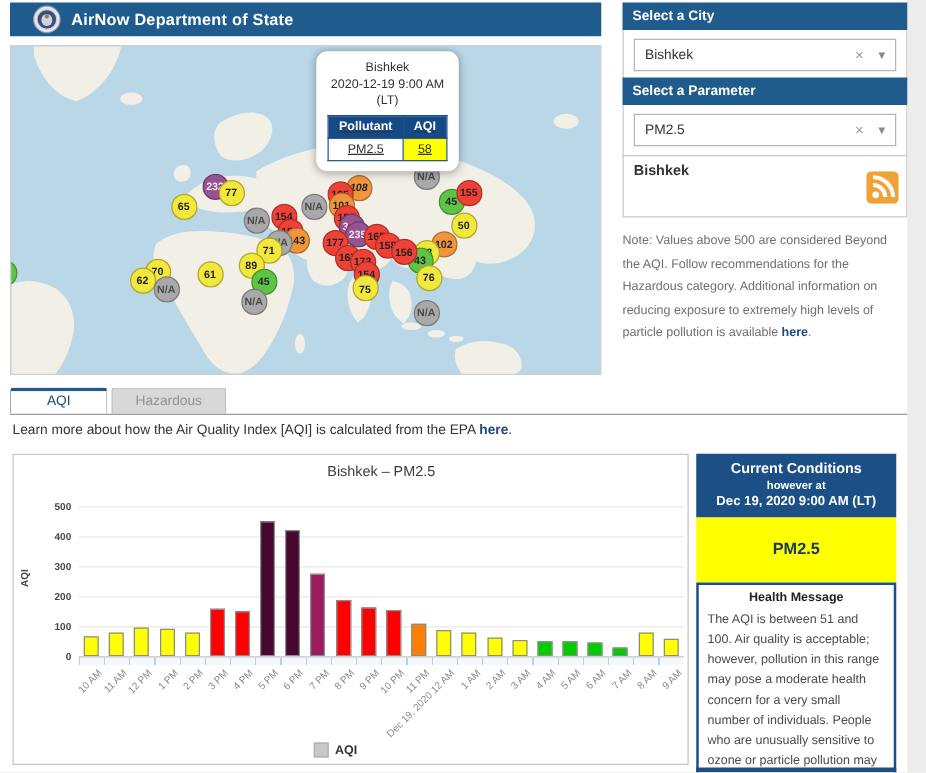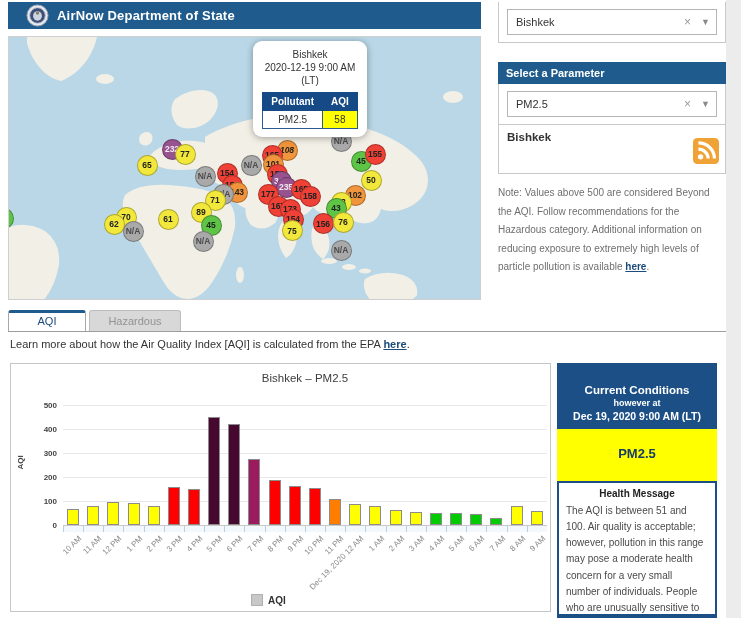--- a/index.html
+++ b/index.html
@@ -33,21 +33,21 @@
   .marker.na { color:#4a4a4a; }
   .marker.hazardous, .marker.very_unhealthy { color:#f4e9f2; }
 
   
   .popup {
     position:absolute; left:244px; top:4px; width:106px;
     background:#fff; border-radius:9px; box-shadow:0 1px 7px rgba(0,0,0,.35);
     padding:7px 4px 6px; text-align:center; font-size:10px; color:#333; z-index:40;
   }
   .popup .line { line-height:1.3; }
-  .popup table { border-collapse:collapse; margin:5px auto 2px; }
+  .popup table { border-collapse:collapse; margin:5px auto 2px;text-decoration:underline; }
   .popup th { background:#164a86; color:#fff; font-size:10px; padding:3px 8px; border:1px solid #164a86; }
   .popup td { border:1px solid #2a5a8f; font-size:10px; padding:3px 8px; background:#fff; }
   .popup td.aqi-cell { background:#ffff00; }
 
   
   .panel { position:absolute; left:498px; width:228px; box-sizing:border-box; }
   .panel-header { background:#1f5c8d; color:#fff; font-size:11px; font-weight:600; padding:5px 8px; }
   .panel-body { border:1px solid #c9c9c9; border-top:none; padding:7px 8px; background:#fff; }
   .select-control {
     border:1px solid #b5b5b5; background:#fff; height:24px; display:flex; align-items:center;
@@ -58,21 +58,21 @@
   .select-control .caret { color:#8a8a8a; font-size:9px; }
 
   .feed-box {
     position:absolute; left:498px; top:124px; width:228px; height:50px;
     border:1px solid #c9c9c9; background:#fff; box-sizing:border-box; padding:6px 8px;
   }
   .feed-box .label { font-size:11.5px; font-weight:bold; color:#333; }
   .feed-box .rss { position:absolute; right:6px; bottom:5px; cursor:pointer; }
 
   .note { position:absolute; left:498px; top:184px; width:224px; font-size:10px; color:#6f6f6f; line-height:1.85; }
-  .note a, .learn a { color:#1c4a7a; font-weight:bold; text-decoration:underline; cursor:pointer; }
+  .note a, .learn a { color:#1c4a7a; font-weight:bold; cursor:pointer; }
 
   
   .tabs { position:absolute; left:8px; top:310px; height:22px; display:flex; gap:3px; }
   .tab {
     height:21px; line-height:20px; text-align:center; font-size:11px; cursor:pointer;
     background:#d8d8d8; color:#939393; border:1px solid #bdbdbd; border-bottom:none;
     border-radius:3px 3px 0 0; box-sizing:border-box;
   }
   .tab.active { background:#fff; color:#1c4a7a; border:1px solid #a8a8a8; border-top:3px solid #1f5c8d; border-bottom:none; line-height:17px; }
   .tab-divider { position:absolute; left:8px; top:331px; width:718px; height:1px; background:#9d9d9d; }
@@ -99,21 +99,21 @@
   .xlabel {
     position:absolute; width:78px; text-align:right; font-size:8px; color:#8a8a8a;
     transform:rotate(-45deg); transform-origin:right top; white-space:nowrap;
   }
   .legend { position:absolute; left:240px; top:230px; display:flex; align-items:center; gap:5px; cursor:pointer; }
   .legend .swatch { width:10px; height:10px; background:#c8c8c8; border:1px solid #b0b0b0; }
   .legend .lab { font-size:10px; font-weight:bold; color:#333; }
 
   
   #cc-panel { position:absolute; left:557px; top:363px; width:160px; height:249px; box-sizing:border-box; }
-  .cc-header { background:#1b4f85; color:#fff; text-align:center; padding:21px 4px 7px; }
+  .cc-header { background:#1b4f85; color:#fff; text-align:center; padding:6px 4px 7px; }
   .cc-header .t1 { font-size:11.5px; font-weight:bold; }
   .cc-header .t2 { font-size:9px; font-weight:bold; margin-top:2px; }
   .cc-header .t3 { font-size:10.5px; font-weight:bold; margin-top:2px; }
   .cc-yellow { background:#ffff00; color:#173a66; text-align:center; padding:15px 4px 16px; }
   .cc-yellow div { font-size:13px; font-weight:bold; line-height:1.6; }
   .cc-health { border:2px solid #1b4f85; background:#fff; padding:5px 7px 8px; }
   .cc-health .ht { text-align:center; font-size:10px; font-weight:bold; color:#222; margin-bottom:4px; }
   .cc-health .hb { font-size:10px; color:#4a4a4a; line-height:1.62; }
   .cc-strip { position:absolute; left:557px; top:614px; width:160px; height:4px; background:#1b4f85; }
 
@@ -197,21 +197,21 @@
           <div class="marker unhealthy" style="left: 281.5px; top: 141.5px; background: rgb(239, 65, 54);">165</div>
           <div class="marker unhealthy" style="left: 290.5px; top: 148.5px; background: rgb(239, 65, 54);">158</div>
           <div class="marker unhealthy" style="left: 258.5px; top: 158.5px; background: rgb(239, 65, 54);">167</div>
           <div class="marker unhealthy" style="left: 270.5px; top: 161.5px; background: rgb(239, 65, 54);">173</div>
           <div class="marker unhealthy" style="left: 273.5px; top: 171.5px; background: rgb(239, 65, 54);">154</div>
           <div class="marker moderate" style="left: 272.5px; top: 183px; background: rgb(242, 232, 60);">75</div>
           <div class="marker moderate" style="left: 351.5px; top: 132.5px; background: rgb(242, 232, 60);">50</div>
           <div class="marker usg" style="left: 335.5px; top: 147.5px; background: rgb(240, 149, 60);">102</div>
           <div class="marker moderate" style="left: 321.5px; top: 154.5px; background: rgb(242, 232, 60);">58</div>
           <div class="marker good" style="left: 316.5px; top: 160.5px; background: rgb(94, 196, 69);">43</div>
-          <div class="marker unhealthy" style="left: 303.5px; top: 176px; background: rgb(239, 65, 54);">156</div>
+          <div class="marker unhealthy" style="left: 303.5px; top: 154px; background: rgb(239, 65, 54);">156</div>
           <div class="marker moderate" style="left: 323.5px; top: 174.5px; background: rgb(242, 232, 60);">76</div>
           <div class="marker na" style="left: 321.5px; top: 202.5px; background: rgb(169, 169, 169);">N/A</div>
         </div>
 
       <div class="popup">
         <div class="line">Bishkek</div>
         <div class="line">2020-12-19 9:00 AM</div>
         <div class="line">(LT)</div>
         <table>
           <tbody>
@@ -222,20 +222,21 @@
           <tr>
             <td>PM2.5</td>
             <td class="aqi-cell">58</td>
           </tr>
         </tbody>
           </table>
       </div>
     </div>
 
     <div class="panel" style="top:2px;">
+      <div class="panel-header">Select a City</div>
       <div class="panel-body">
         <div class="select-control">
           <span class="val">Bishkek</span>
           <span class="clear-x">×</span>
           <span class="caret">▼</span>
         </div>
       </div>
     </div>
 
     <div class="panel" style="top:62px;">

